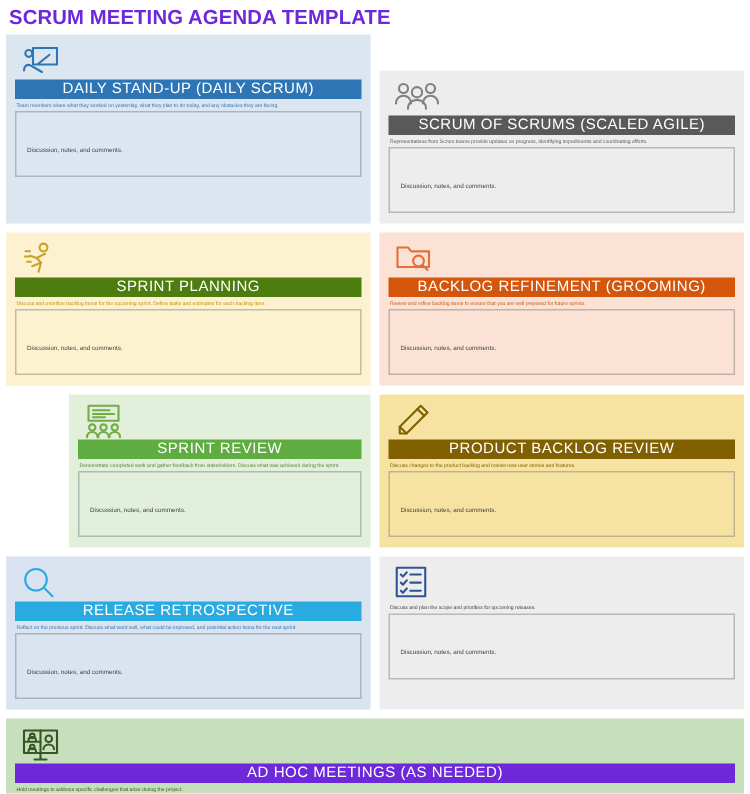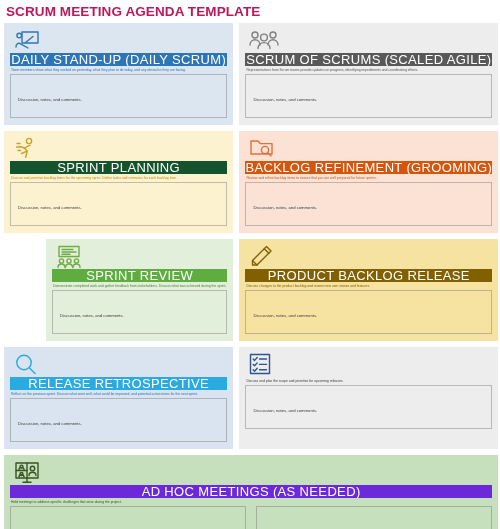--- a/index.html
+++ b/index.html
@@ -16,21 +16,21 @@
   .page {
     width: 500px;
     height: 529px;
     position: relative;
     box-sizing: border-box;
     padding: 0;
   }
   .page-title {
     font-size: 13.5px;
     font-weight: bold;
-    color: #be185d;
+    color: #6d28d9;
     letter-spacing: 0.1px;
     padding: 5px 0 4px 6px;
     line-height: 14px;
     white-space: nowrap;
   }
   .grid {
     display: grid;
     grid-template-columns: 1fr 1fr;
     column-gap: 6px;
     row-gap: 6px;
@@ -52,21 +52,21 @@
     margin: 1px 0 2px 4px;
   }
   .panel-icon svg {
     display: block;
   }
   .panel-header {
     height: 13px;
     line-height: 13px;
     text-align: center;
     color: #ffffff;
-    font-size: 13px;
+    font-size: 10px;
     font-weight: 500;
     letter-spacing: 0.35px;
     white-space: nowrap;
     overflow: hidden;
   }
   .panel-desc {
     font-size: 3.4px;
     line-height: 6px;
     padding: 1px 1px 1px 1px;
     white-space: nowrap;
@@ -111,21 +111,21 @@
           </svg>
         </div>
         <div class="panel-header" style="background: rgb(46, 117, 182);">DAILY STAND-UP (DAILY SCRUM)</div>
         <div class="panel-desc" style="color: rgb(46, 117, 182);">Team members share what they worked on yesterday, what they plan to do today, and any obstacles they are facing.</div>
         <div class="notes-row">
           <div class="notes-box">
             <div class="notes-text">Discussion, notes, and comments.</div>
           </div>
         </div>
       </div>
-      <div class="panel" style="background: rgb(237, 237, 237);">
+      <div class="panel" style="background: rgb(237, 237, 237); margin-top: 24px;">
         <div class="panel-icon">
           <svg viewBox="0 0 30 22" width="30" height="22">
             <circle cx="6" cy="6" r="3" fill="none" stroke="#808080" stroke-width="1.4" stroke-linecap="round" stroke-linejoin="round"></circle>
             <circle cx="24" cy="6" r="3" fill="none" stroke="#808080" stroke-width="1.4" stroke-linecap="round" stroke-linejoin="round"></circle>
             <circle cx="15" cy="8.5" r="3.4" fill="none" stroke="#808080" stroke-width="1.4" stroke-linecap="round" stroke-linejoin="round"></circle>
             <path d="M1 16c0-3.2 2.3-5.2 5-5.2s5 2 5 5.2" fill="none" stroke="#808080" stroke-width="1.4" stroke-linecap="round" stroke-linejoin="round"></path>
             <path d="M19 16c0-3.2 2.3-5.2 5-5.2s5 2 5 5.2" fill="none" stroke="#808080" stroke-width="1.4" stroke-linecap="round" stroke-linejoin="round"></path>
             <path d="M9 19.5c0-3.6 2.6-5.9 6-5.9s6 2.3 6 5.9" fill="none" stroke="#808080" stroke-width="1.4" stroke-linecap="round" stroke-linejoin="round"></path>
           </svg>
         </div>
@@ -140,21 +140,21 @@
       <div class="panel" style="background: rgb(253, 242, 208);">
         <div class="panel-icon">
           <svg viewBox="0 0 24 24" width="24" height="24">
             <circle cx="15" cy="4" r="2.6" fill="none" stroke="#C9A227" stroke-width="1.4" stroke-linecap="round" stroke-linejoin="round"></circle>
             <path d="M16 8.2 10.5 11l2.8 3.2-1.6 6" fill="none" stroke="#C9A227" stroke-width="1.4" stroke-linecap="round" stroke-linejoin="round"></path>
             <path d="M13.3 14.2 7.5 16.5" fill="none" stroke="#C9A227" stroke-width="1.4" stroke-linecap="round" stroke-linejoin="round"></path>
             <path d="M10.5 11 6 9.5" fill="none" stroke="#C9A227" stroke-width="1.4" stroke-linecap="round" stroke-linejoin="round"></path>
             <path d="M3 6.5h3M2.5 10h3M4 13.5h2.6" fill="none" stroke="#C9A227" stroke-width="1.4" stroke-linecap="round" stroke-linejoin="round"></path>
           </svg>
         </div>
-        <div class="panel-header" style="background: #14532d;">SPRINT PLANNING</div>
+        <div class="panel-header" style="background: #4d7c0f;">SPRINT PLANNING</div>
         <div class="panel-desc" style="color: rgb(191, 144, 0);">Discuss and prioritize backlog items for the upcoming sprint. Define tasks and estimates for each backlog item.</div>
         <div class="notes-row">
           <div class="notes-box">
             <div class="notes-text">Discussion, notes, and comments.</div>
           </div>
         </div>
       </div>
       <div class="panel" style="background: rgb(251, 226, 213);">
         <div class="panel-icon">
           <svg viewBox="0 0 26 22" width="26" height="22">
@@ -193,21 +193,21 @@
         </div>
       </div>
       <div class="panel" style="background: rgb(247, 227, 161);">
         <div class="panel-icon">
           <svg viewBox="0 0 24 24" width="24" height="24">
             <path d="M17.5 1.5 22 6 8 20H3.5V15.5z" fill="none" stroke="#806000" stroke-width="1.4" stroke-linecap="round" stroke-linejoin="round"></path>
             <path d="M15.3 3.7 19.8 8.2" fill="none" stroke="#806000" stroke-width="1.4" stroke-linecap="round" stroke-linejoin="round"></path>
             <path d="M3.5 15.5 8 20" fill="none" stroke="#806000" stroke-width="1.4" stroke-linecap="round" stroke-linejoin="round"></path>
           </svg>
         </div>
-        <div class="panel-header" style="background: rgb(128, 96, 0);">PRODUCT BACKLOG RELEASE</div>
+        <div class="panel-header" style="background: rgb(128, 96, 0);">PRODUCT BACKLOG REVIEW</div>
         <div class="panel-desc" style="color: rgb(127, 96, 0);">Discuss changes to the product backlog and review new user stories and features.</div>
         <div class="notes-row">
           <div class="notes-box">
             <div class="notes-text">Discussion, notes, and comments.</div>
           </div>
         </div>
       </div>
       <div class="panel" style="background: rgb(218, 227, 240);">
         <div class="panel-icon">
           <svg viewBox="0 0 24 24" width="24" height="24">

